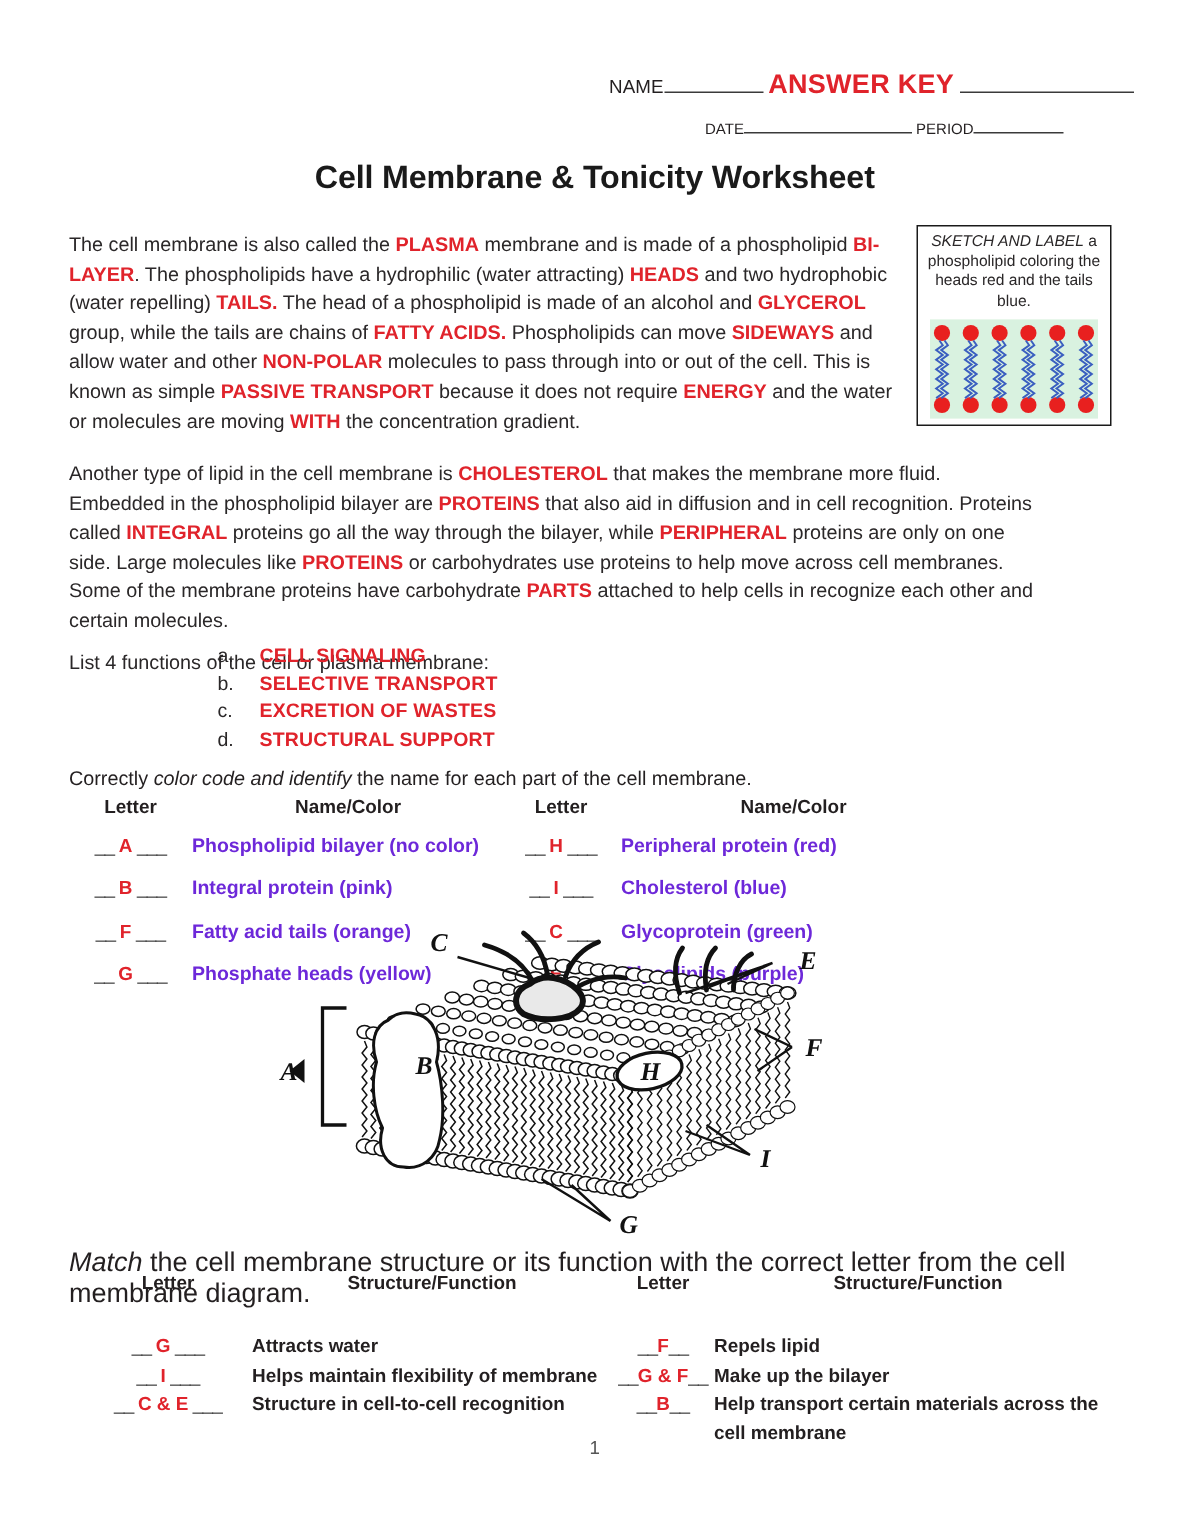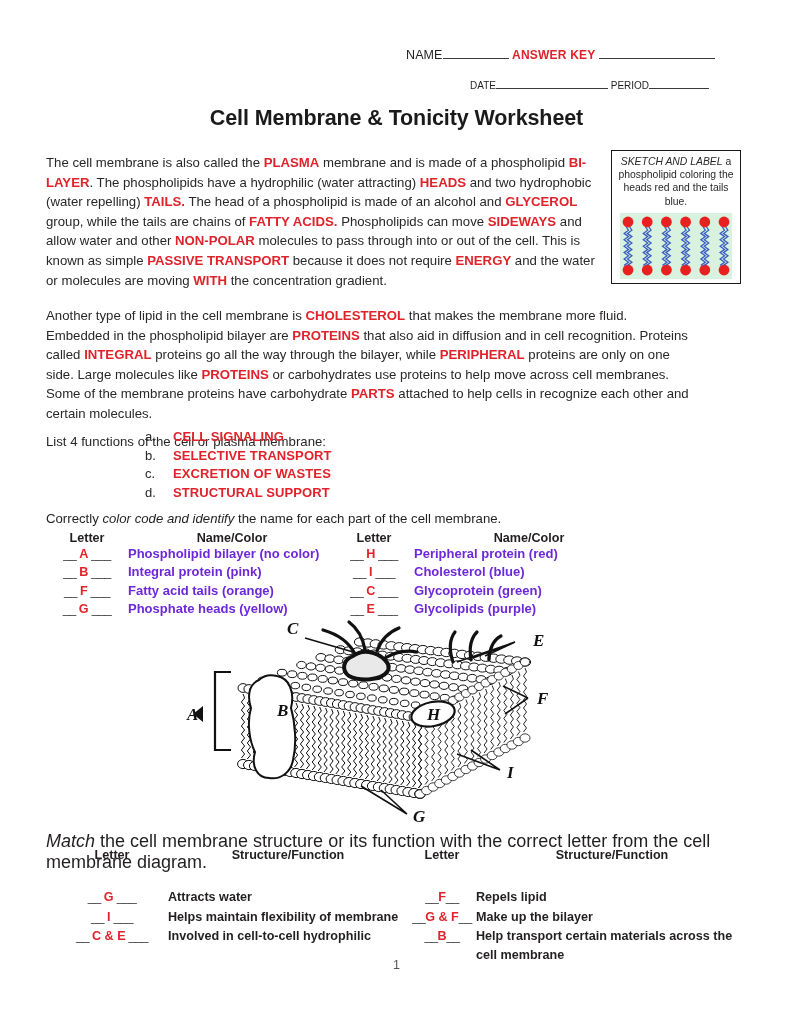--- a/index.html
+++ b/index.html
@@ -26,21 +26,21 @@
     position: absolute; left: 406px; top: 46px;
     font-size: 12.5px; letter-spacing: .1px;
     white-space: nowrap;
   }
   .hdr-row2 {
     position: absolute; left: 470px; top: 76px;
     font-size: 10px; white-space: nowrap;
   }
   .ul-s { border-bottom: 1px solid #3a3a3a; display: inline-block; height: 13px; }
   .answer-key {
-    color: #e0232b; font-weight: bold; font-size: 12px;
+    color: #e0232b; font-weight: bold; font-size: 18px;
     letter-spacing: .2px;
   }
 
   .title {
     position: absolute; left: 0; top: 92px; width: 793px;
     text-align: center;
     font-size: 21.5px; font-weight: bold; letter-spacing: -.1px;
     color: #1a1a1a;
   }
 
@@ -82,21 +82,21 @@
   .fnlist .row { display: flex; }
   .fnlist .mark { width: 28px; color: #2a2728; }
   .fnlist .ans { color: #e0232b; font-weight: bold; letter-spacing: .1px; }
 
   
   .cc-intro { position: absolute; left: 46px; top: 511px; font-size: 13.2px; }
   .cc { position: absolute; top: 531px; font-size: 12.6px; }
   .cc.left { left: 46px; }
   .cc.right { left: 334px; }
   .cc .hrow { display: flex; font-weight: bold; font-size: 12.6px; }
-  .cc .row { display: flex; align-items: center; line-height: 18.4px; }
+  .cc .row { display: flex; align-items: center; line-height: 18.4px; margin-top: 10px; }
   .cc .letter-col { width: 82px; text-align: center; }
   .cc .name-col { width: 208px; }
   .cc.right .letter-col { width: 80px; }
   .cc.right .name-col { width: 230px; }
   .blank {
     display: inline-block; position: relative;
     font-size: 12.6px; color: #e0232b; font-weight: bold;
     white-space: pre;
   }
   .blank .u { color: #3a3a3a; font-weight: normal; letter-spacing: -.5px; }
@@ -617,21 +617,21 @@
         <div class="row">
         <span class="letter-col"><span class="blank"><span class="u">__ </span><span>G</span><span class="u"> ___</span></span></span>
         <span class="sf-col">Attracts water</span>
       </div>
         <div class="row">
         <span class="letter-col"><span class="blank"><span class="u">__ </span><span>I</span><span class="u"> ___</span></span></span>
         <span class="sf-col">Helps maintain flexibility of membrane</span>
       </div>
         <div class="row">
         <span class="letter-col"><span class="blank"><span class="u">__ </span><span>C &amp; E</span><span class="u"> ___</span></span></span>
-        <span class="sf-col">Involved in cell-to-cell hydrophilic</span>
+        <span class="sf-col">Structure in cell-to-cell recognition</span>
       </div>
       </div>
   </div>
 
   <div class="mt right">
     <div class="hrow">
       <span class="letter-col">Letter</span>
       <span class="sf-col" style="text-align:center;">Structure/Function</span>
     </div>
     <div class="rows">

